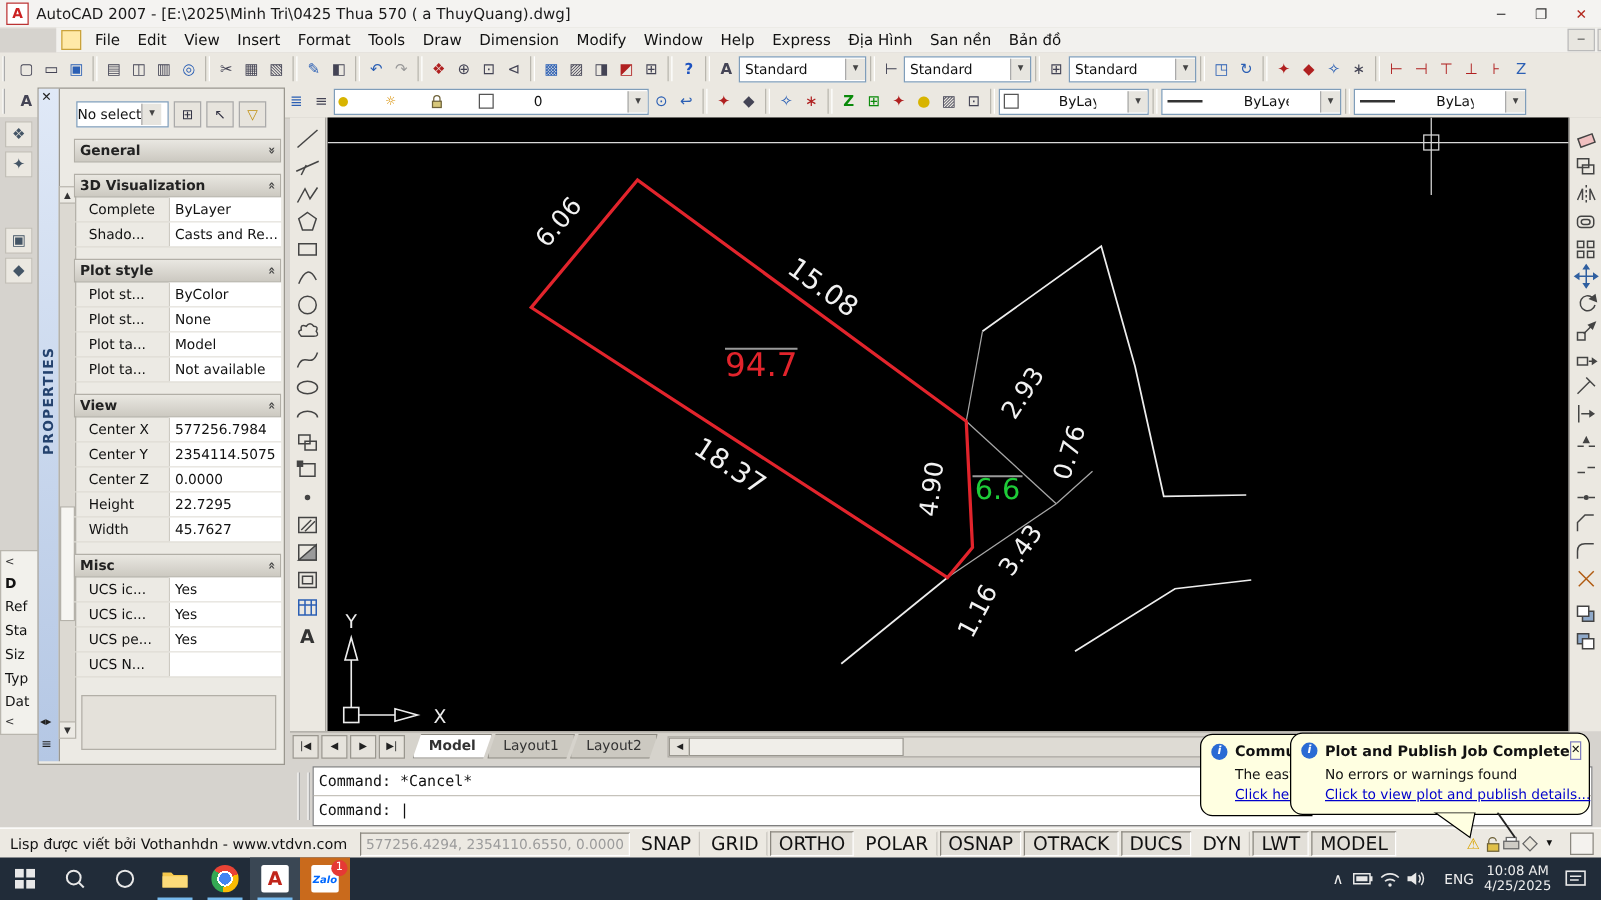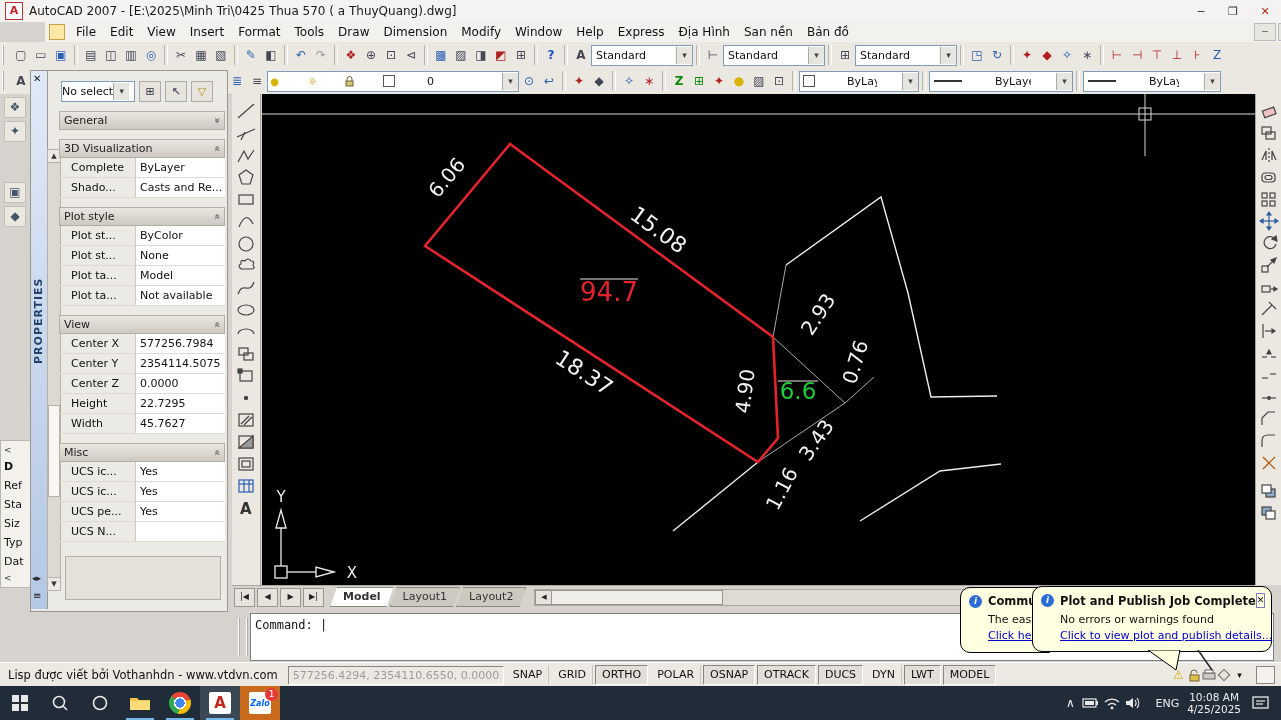--- a/index.html
+++ b/index.html
@@ -65,21 +65,21 @@
          border-bottom:1px solid #b5b2aa;}
   .psbtn.down{position:absolute;bottom:0;left:0;right:0;border-top:1px solid #b5b2aa;border-bottom:none;}
   .psthumb{position:absolute;left:0;top:255px;width:10px;height:90px;background:#f7f6f2;border:1px solid #b5b2aa;}
   .pcontent{position:absolute;left:28px;top:0;width:166px;height:538px;overflow:hidden;}
   .selrow{display:flex;align-items:center;margin:10px 2px 8px 2px;}
   .selcombo{width:72px;height:19px;background:#fff;border:1px solid #7f9db9;display:flex;align-items:center;font-size:11px;}
   .pselbtn{width:20px;height:19px;margin-left:4px;border:1px solid #aaa;background:#e7e4dd;
            text-align:center;line-height:19px;font-size:11px;color:#334;}
   .sech{height:17px;margin-top:9px;background:linear-gradient(#e9e7e1,#ccc9c1);
         border:1px solid #b2afa7;display:flex;align-items:center;padding:0 4px;
-        font-weight:normal;font-size:11px;color:#222;}
+        font-weight:bold;font-size:11px;color:#222;}
   .chev{margin-left:auto;font-size:10px;color:#444;display:inline-block;transform:rotate(90deg);}
   .prow{display:flex;height:19px;border-bottom:1px solid #dedbd4;}
   .plabel{width:64px;padding-left:12px;line-height:19px;font-size:11px;white-space:nowrap;overflow:hidden;}
   .pval{flex:1;background:#fff;border-left:1px solid #cdcac2;line-height:19px;padding-left:4px;
         font-size:11px;white-space:nowrap;overflow:hidden;}
   .pbottom{margin:14px 4px 0 6px;height:42px;border:1px solid #b2afa7;background:#e4e1da;}
   
   .vtoolbar{top:94px;width:28px;height:491px;background:#ebe8e1;}
   .drawtb{left:232px;border-right:1px solid #a9a6a0;}
   .modtb{left:1255px;width:26px;border-left:1px solid #a9a6a0;}
@@ -104,21 +104,21 @@
   .cmdbox{position:absolute;left:250px;top:1px;width:1022px;height:46px;background:#fff;
           border:1px solid #7f7f7f;font-family:"DejaVu Sans Mono",monospace;font-size:12px;}
   .cmdhist{height:22px;line-height:22px;padding-left:4px;border-bottom:1px solid #c5c2bb;}
   .cmdin{height:22px;line-height:22px;padding-left:4px;}
   
   .statusbar{left:0;top:662px;width:1281px;height:24px;background:#ece9e2;border-top:1px solid #fff;
              display:flex;align-items:center;}
   .lisp{margin-left:8px;font-size:11.5px;white-space:nowrap;}
   .coords{width:210px;height:17px;margin-left:10px;border:1px solid;border-color:#8a877f #fff #fff #8a877f;
           color:#9c9c9c;font-size:11px;line-height:17px;padding-left:4px;overflow:hidden;white-space:nowrap;}
-  .stgl{height:18px;line-height:18px;padding:0 6px;margin-left:2px;font-size:11px;color:#111;}
+  .stgl{height:18px;line-height:18px;padding:0 6px;margin-left:2px;font-size:15px;color:#111;}
   .stgl.on{border:1px solid;border-color:#8a877f #fff #fff #8a877f;background:#e2dfd8;}
   .stgl.off{border:1px solid transparent;border-right:1px solid #c9c6bf;}
   .tray{margin-left:auto;display:flex;align-items:center;}
   .trayicon{width:17px;text-align:center;font-size:12px;}
   .cleanbtn{width:17px;height:16px;border:1px solid #8a877f;background:#f4f2ee;margin:0 6px 0 8px;}
   
   .taskbar{left:0;top:686px;width:1281px;height:34px;background:#212c39;display:flex;align-items:center;}
   .tslot{width:40px;height:34px;display:flex;align-items:center;justify-content:center;position:relative;flex:none;}
   .underln{position:absolute;bottom:0;left:6px;right:6px;height:2px;background:#76b9ed;}
   .tslot.acadslot{background:#3a4754;}
@@ -666,20 +666,21 @@
     <div class="hscroll">
       <div class="harrow" style="left:0;">◀</div>
       <div class="hthumb"></div>
       <div class="harrow" style="right:0;">▶</div>
     </div>
   </div>
 
   <div class="abs cmdzone">
     <div class="cmdgrip"></div>
     <div class="cmdbox">
+      <div class="cmdhist">Command: *Cancel*</div>
       <div class="cmdin"><span>Command:</span> <span>|</span></div>
     </div>
   </div>
 
   <div class="abs statusbar">
     <span class="lisp">Lisp được viết bởi Vothanhdn - www.vtdvn.com</span>
     <div class="coords">577256.4294, 2354110.6550, 0.0000</div>
     <div class="stgl off">SNAP</div>
     <div class="stgl off">GRID</div>
     <div class="stgl on">ORTHO</div>

